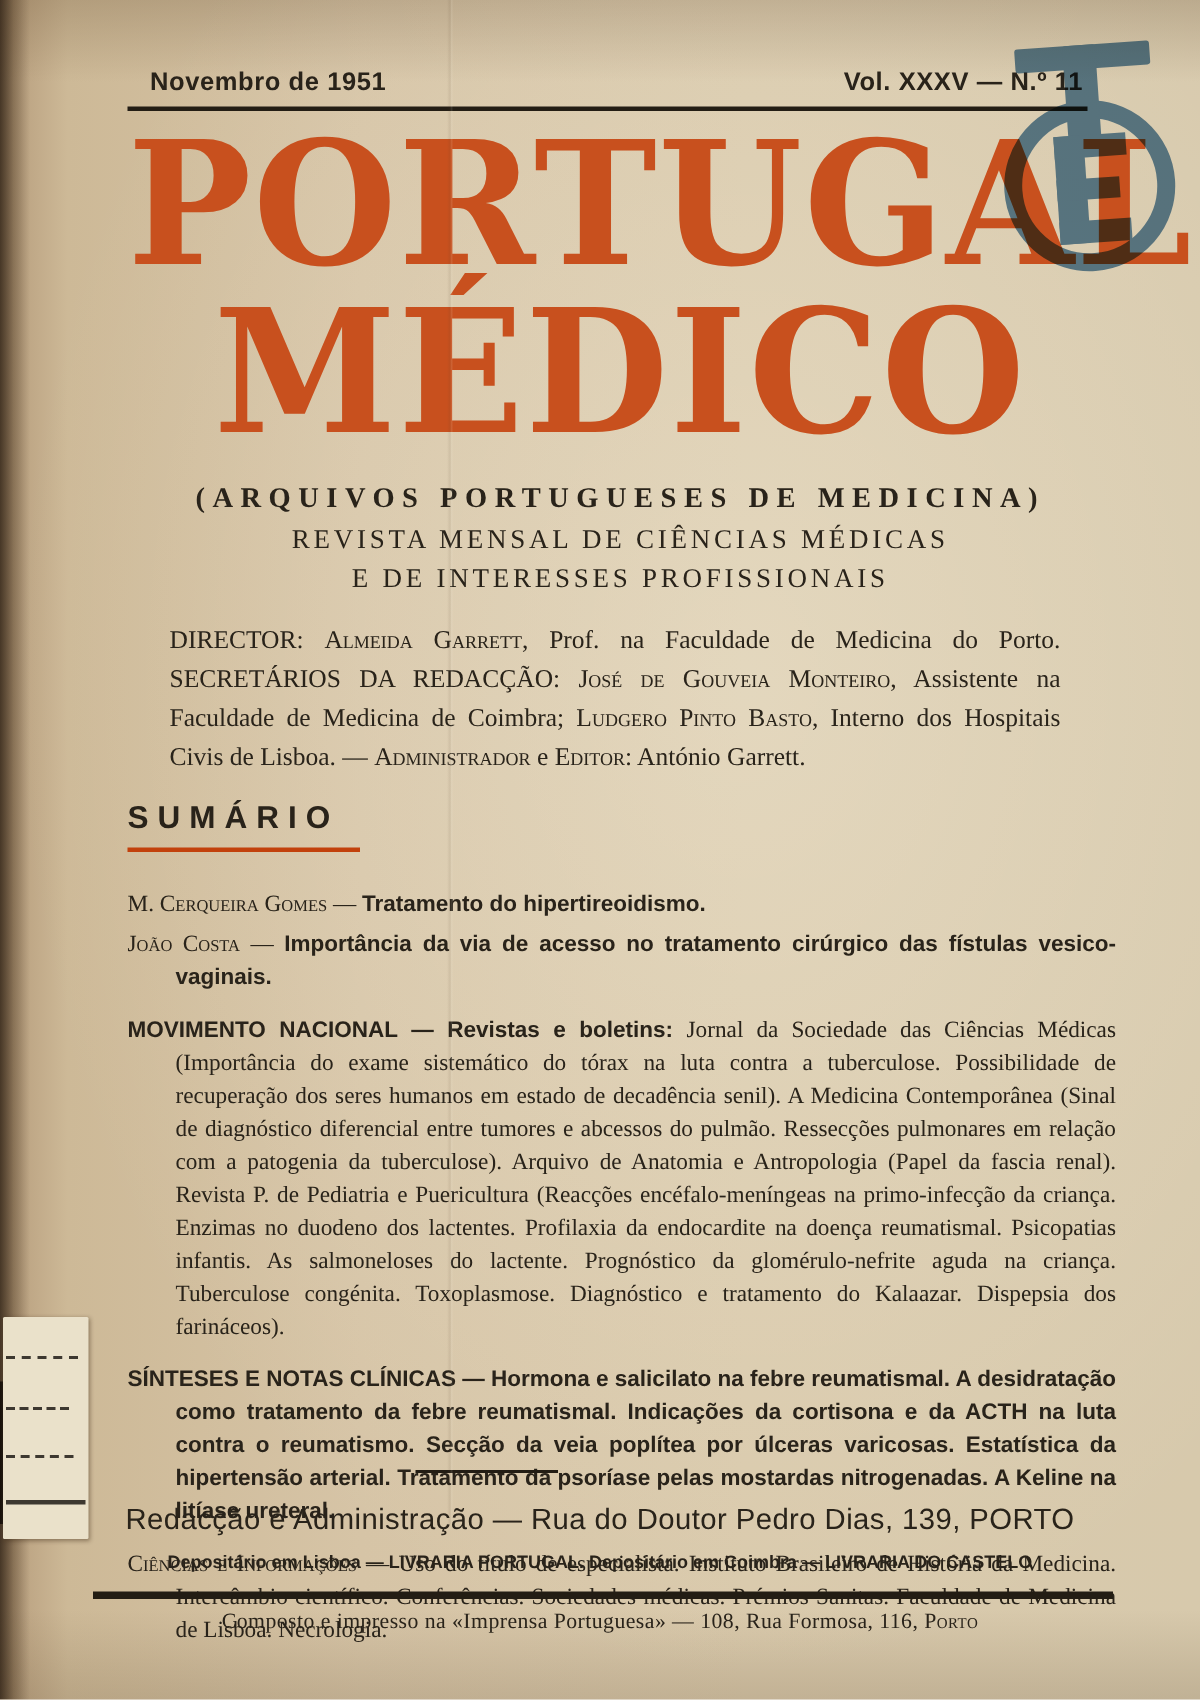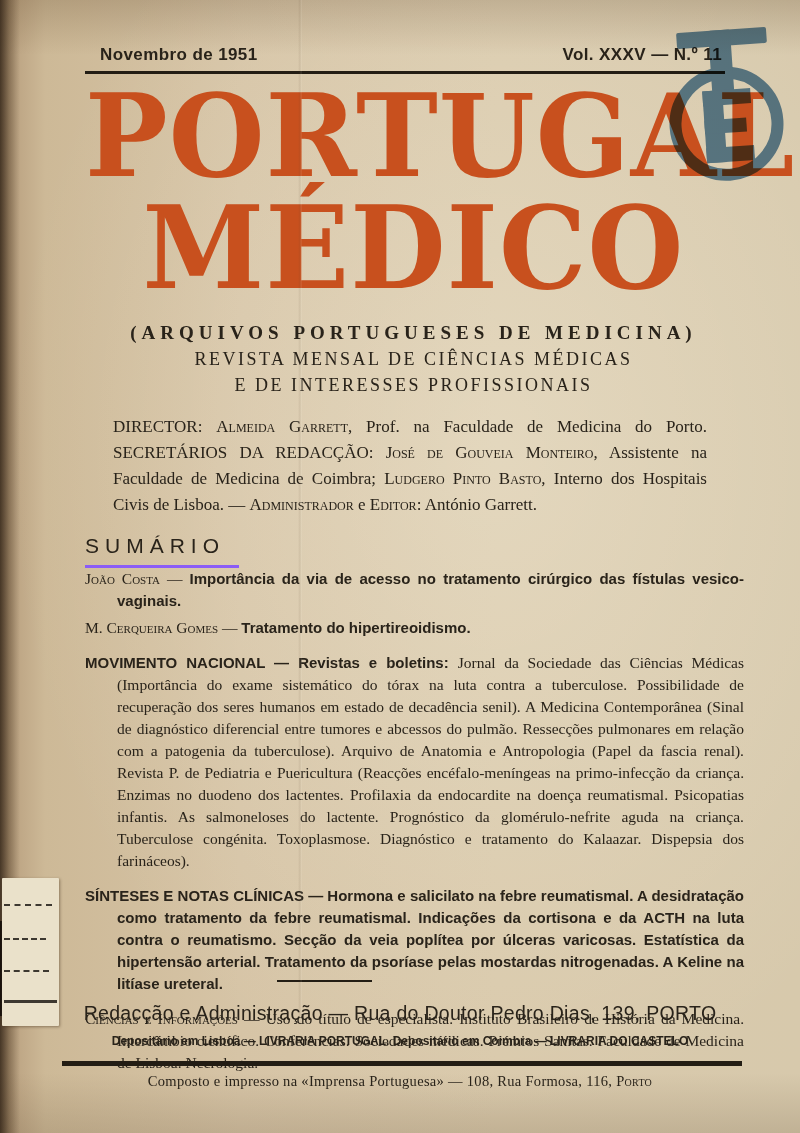--- a/index.html
+++ b/index.html
@@ -47,21 +47,21 @@
     font-family:"DejaVu Serif","Liberation Serif",serif;font-weight:bold;
     font-size:110px;line-height:108px;letter-spacing:1px;transform:scaleY(1.04);transform-origin:top center;}
   .title .tline{display:block;}
   .subtitle{margin-top:26px;text-align:center;font-weight:bold;font-size:19px;letter-spacing:5px;}
   .tagline{text-align:center;font-size:18px;letter-spacing:2.5px;margin-top:5px;}
   .editorial{margin:18px 35px 0 28px;font-size:17px;line-height:26px;text-align:justify;}
   .sc{font-variant:small-caps;}
   
   .summary{position:absolute;top:534px;left:85px;right:56px;}
   .summary-heading{display:inline-block;font-family:"Liberation Sans","DejaVu Sans",sans-serif;
-    font-size:21px;font-weight:normal;letter-spacing:6px;padding:0 14px 7px 0;border-bottom:3px solid #8b5cf6;}
+    font-size:21px;font-weight:bold;letter-spacing:6px;padding:0 14px 7px 0;border-bottom:3px solid #c2410c;}
   .entry{font-size:15.5px;line-height:22px;text-align:justify;
     padding-left:32px;text-indent:-32px;}
   .entry.first{margin-top:24px;}
   .entry+.entry{margin-top:5px;}
   .entry.block{margin-top:13px;}
   .b-sans{font-family:"Liberation Sans","DejaVu Sans",sans-serif;font-weight:bold;font-size:15px;}
   .it{}
   .divider{position:absolute;left:300px;top:980px;width:95px;border-top:2px solid #231d14;}
   .divider{left:277px;} 
   
@@ -113,23 +113,23 @@
     <div class="subtitle">(ARQUIVOS PORTUGUESES DE MEDICINA)</div>
     <div class="tagline">REVISTA MENSAL DE CIÊNCIAS MÉDICAS</div>
     <div class="tagline">E DE INTERESSES PROFISSIONAIS</div>
 
     <p class="editorial"><span>DIRECTOR: </span><span class="sc">Almeida Garrett</span><span>, Prof. na Faculdade de Medicina do Porto. </span><span>SECRETÁRIOS DA REDACÇÃO: </span><span class="sc">José de Gouveia Monteiro</span><span>, Assistente na Faculdade de Medicina de Coimbra; </span><span class="sc">Ludgero Pinto Basto</span><span>, Interno dos Hospitais Civis de Lisboa. — </span><span class="sc">Administrador</span><span> e </span><span class="sc">Editor:</span><span> António Garrett.</span></p>
   </header>
 
   <section class="summary">
     <h2 class="summary-heading">SUMÁRIO</h2>
 
+    <p class="entry first"><span class="sc">M. Cerqueira Gomes</span><span> — </span><span class="b-sans">Tratamento do hipertireoidismo.</span></p>
+
     <p class="entry"><span class="sc">João Costa</span><span> — </span><span class="b-sans">Importância da via de acesso no tratamento cirúrgico das fístulas vesico-vaginais.</span></p>
-
-    <p class="entry first"><span class="sc">M. Cerqueira Gomes</span><span> — </span><span class="b-sans">Tratamento do hipertireoidismo.</span></p>
 
     <p class="entry block"><span class="b-sans">MOVIMENTO NACIONAL — Revistas e boletins: </span><span class="it">Jornal da Sociedade das Ciências Médicas</span><span> (Importância do exame sistemático do tórax na luta contra a tuberculose. Possibilidade de recuperação dos seres humanos em estado de decadência senil). </span><span class="it">A Medicina Contemporânea</span><span> (Sinal de diagnóstico diferencial entre tumores e abcessos do pulmão. Ressecções pulmonares em relação com a patogenia da tuberculose). </span><span class="it">Arquivo de Anatomia e Antropologia</span><span> (Papel da fascia renal). </span><span class="it">Revista P. de Pediatria e Puericultura</span><span> (Reacções encéfalo-meníngeas na primo-infecção da criança. Enzimas no duodeno dos lactentes. Profilaxia da endocardite na doença reumatismal. Psicopatias infantis. As salmoneloses do lactente. Prognóstico da glomérulo-nefrite aguda na criança. Tuberculose congénita. Toxoplasmose. Diagnóstico e tratamento do Kalaazar. Dispepsia dos farináceos).</span></p>
 
     <p class="entry block"><span class="b-sans">SÍNTESES E NOTAS CLÍNICAS — </span><span class="b-sans">Hormona e salicilato na febre reumatismal. A desidratação como tratamento da febre reumatismal. Indicações da cortisona e da ACTH na luta contra o reumatismo. Secção da veia poplítea por úlceras varicosas. Estatística da hipertensão arterial. Tratamento da psoríase pelas mostardas nitrogenadas. A Keline na litíase ureteral.</span></p>
 
     <p class="entry block"><span class="sc">Ciências e Informações</span><span> — </span><span>Uso do título de especialista. Instituto Brasileiro de História da Medicina. Intercâmbio científico. Conferências. Sociedades médicas. Prémios Sanitas. Faculdade de Medicina de Lisboa. Necrologia.</span></p>
   </section>
 
   <div class="divider"></div>
 

